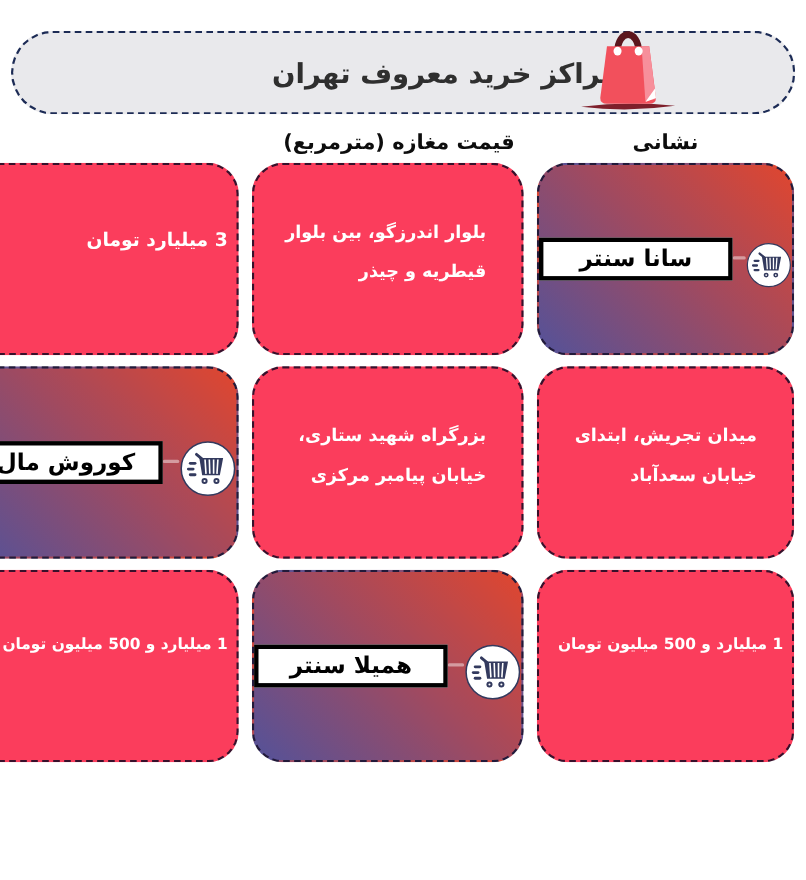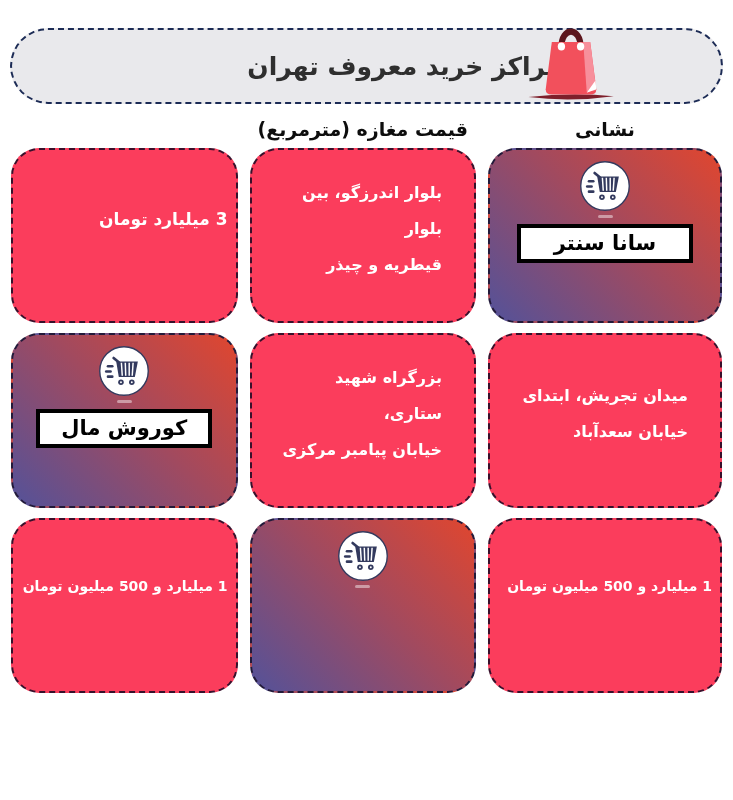--- a/index.html
+++ b/index.html
@@ -49,21 +49,21 @@
   .price-card p {
     color:#fff; font-weight:bold; font-size:17px;
     text-align:right; padding:0 8px 34px;
   }
   .price-card p.small { font-size:14px; padding-bottom:40px; }
 
   
   .name-card {
     background:linear-gradient(45deg,#545299 0%,#a04a60 52%,#e0462f 100%);
     border:2px dashed #221a3a;
-    display:flex; flex-direction:column; align-items:center;
+    display:flex; flex-direction:row; align-items:center;
   }
   .cart { width:52px; height:52px; margin-top:10px; }
   .cart svg { width:100%; height:100%; display:block; }
   .mini-dash {
     width:15px; height:3px; border-radius:2px;
     background:rgba(255,255,255,.45); margin:3px 0 6px;
   }
   .name-label {
     background:#ffffff; border:4px solid #000;
     min-width:176px; padding:2px 14px 4px;
@@ -170,19 +170,20 @@
           <path d="M18 15 L24 20" stroke="#333a5e" stroke-width="3" stroke-linecap="round"></path>
           <path d="M21 19 L46 19 L42.5 37 L24 37 Z" fill="#333a5e"></path>
           <path d="M27 20.5 L28 35.5 M31.5 20.5 L32 35.5 M36 20.5 L36 35.5 M40.5 20.5 L39.5 35.5" stroke="#ffffff" stroke-width="1.7"></path>
           <circle cx="26.5" cy="43" r="3.2" fill="#333a5e"></circle>
             <circle cx="26.5" cy="43" r="1.1" fill="#ffffff"></circle>
           <circle cx="39" cy="43" r="3.2" fill="#333a5e"></circle>
             <circle cx="39" cy="43" r="1.1" fill="#ffffff"></circle>
         </svg>
       </span>
       <span class="mini-dash"></span>
+      <span class="name-label">همیلا سنتر</span>
     </section>
     <section class="card red price-card">
       <p class="small">1 میلیارد و 500 میلیون تومان</p>
     </section>
 
   </main>
 </div>
 
 </body></html>

